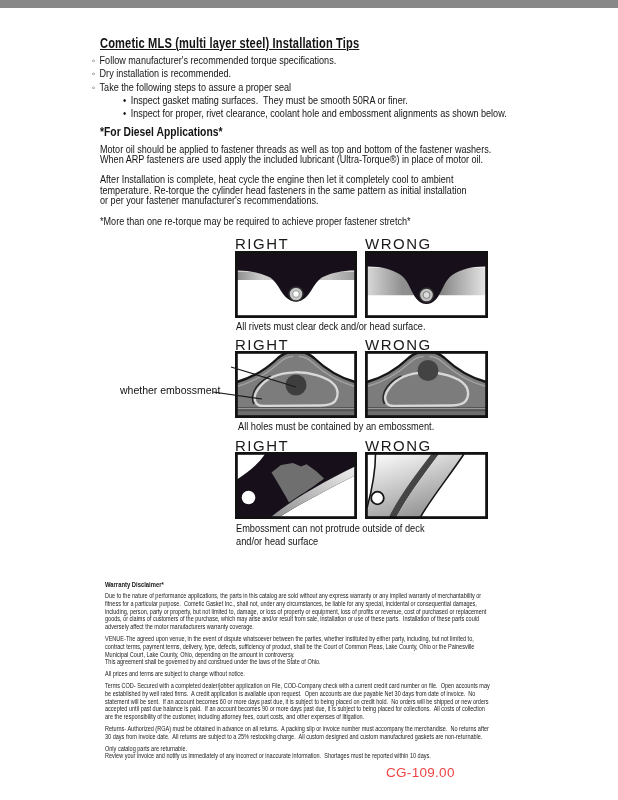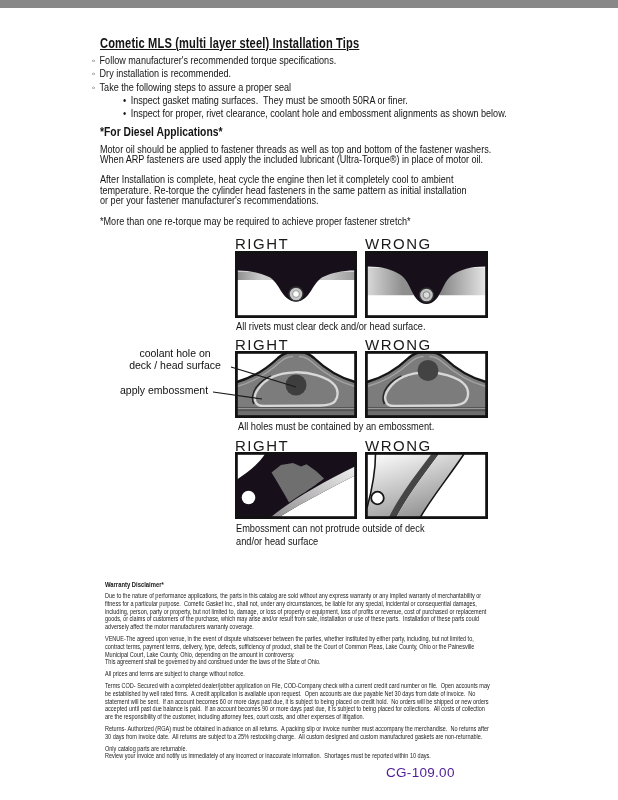--- a/index.html
+++ b/index.html
@@ -31,21 +31,21 @@
   
   .dlabel{font-size:15px;letter-spacing:1.5px;text-align:left;width:122px;white-space:nowrap;color:#1a1a1a;}
   .caption{font-size:11px;line-height:12.6px;white-space:pre-wrap;width:330px;}
   .sidelabel{font-size:10.5px;line-height:11.6px;color:#111;}
   .sidelabel.center{text-align:center;white-space:pre-line;}
   .dbox{display:block;}
   
   .legal{left:105px;top:573px;width:500px;transform:scaleX(0.85);transform-origin:0 0;}
   .legal h3{margin:0 0 4px 0;font-size:6.9px;font-weight:bold;}
   .legal p{margin:0 0 4px 0;font-size:6.5px;line-height:7.8px;white-space:pre-wrap;color:#222;}
-  .doc-code{left:386px;top:757px;font-size:13.5px;color:#4c1d95;letter-spacing:0.3px;}
+  .doc-code{left:386px;top:757px;font-size:13.5px;color:#ef4444;letter-spacing:0.3px;}
 </style>
 </head>
 <body>
 
 <div class="page">
 
   <div class="abs doc-title">Cometic MLS (multi layer steel) Installation Tips</div>
 
   <div class="abs tips cond">
     <div class="tip-row">
@@ -117,23 +117,21 @@
     <circle cx="61.5" cy="44" r="7" fill="#c2c2c2" stroke="#2f2f2f" stroke-width="1.4"></circle>
     <circle cx="61.5" cy="44" r="3.4" fill="#dcdcdc" stroke="#777777" stroke-width="0.9"></circle>
     <rect x="1.4" y="1.4" width="120.2" height="64.2" fill="none" stroke="#121212" stroke-width="2.8"></rect>
   </svg>
 
   <div class="abs caption cond" style="left:236px;top:312px;">All rivets must clear deck and/or head surface.</div>
 
   <div class="abs dlabel" style="left:235px;top:328px;">RIGHT</div>
   <div class="abs dlabel" style="left:365px;top:328px;">WRONG</div>
 
-  <div class="abs sidelabel center" style="left:118px;top:340px;width:114px;">coolant hole on
-deck / head surface</div>
-  <div class="abs sidelabel" style="left:120px;top:377px;">apply embossment</div>
+  <div class="abs sidelabel" style="left:120px;top:377px;">whether embossment</div>
 
   <svg class="abs dbox" style="left:235px;top:343px;" width="122" height="67" viewBox="0 0 122 67">
     <rect x="0" y="0" width="122" height="67" fill="#ffffff"></rect>
     <path d="M2,31 C16,27 30.5,19 43,7 C49,1.8 53,1 57,1 L65,1 C69,1 73,1.8 79,7 C91.5,19 106,27 120,31 L120,65 L2,65 Z" fill="#7c7c7c"></path>
     <rect x="2" y="56" width="118" height="4.6" fill="#555555"></rect>
     <rect x="2" y="57.1" width="118" height="1" fill="#a0a0a0"></rect>
     <rect x="2" y="60.6" width="118" height="4.4" fill="#6e6e6e"></rect>
     <path d="M2,31 C16,27 30.5,19 43,7 C49,1.8 53,1 57,1 M65,1 C69,1 73,1.8 79,7 C91.5,19 106,27 120,31" fill="none" stroke="#161616" stroke-width="2.4"></path>
     <path d="M2,35.5 C16.5,31.5 32,23 44.5,11.5 C50,6.5 54,5.5 58,5.5 M64,5.5 C68,5.5 72,6.5 77.5,11.5 C90,23 105.5,31.5 120,35.5" fill="none" stroke="#a3a3a3" stroke-width="1.3"></path>
     <path d="M19,53 C16.5,49 17,42 21.5,36 C25,31.5 30,27.5 36,25" fill="none" stroke="#262626" stroke-width="1.5"></path>

